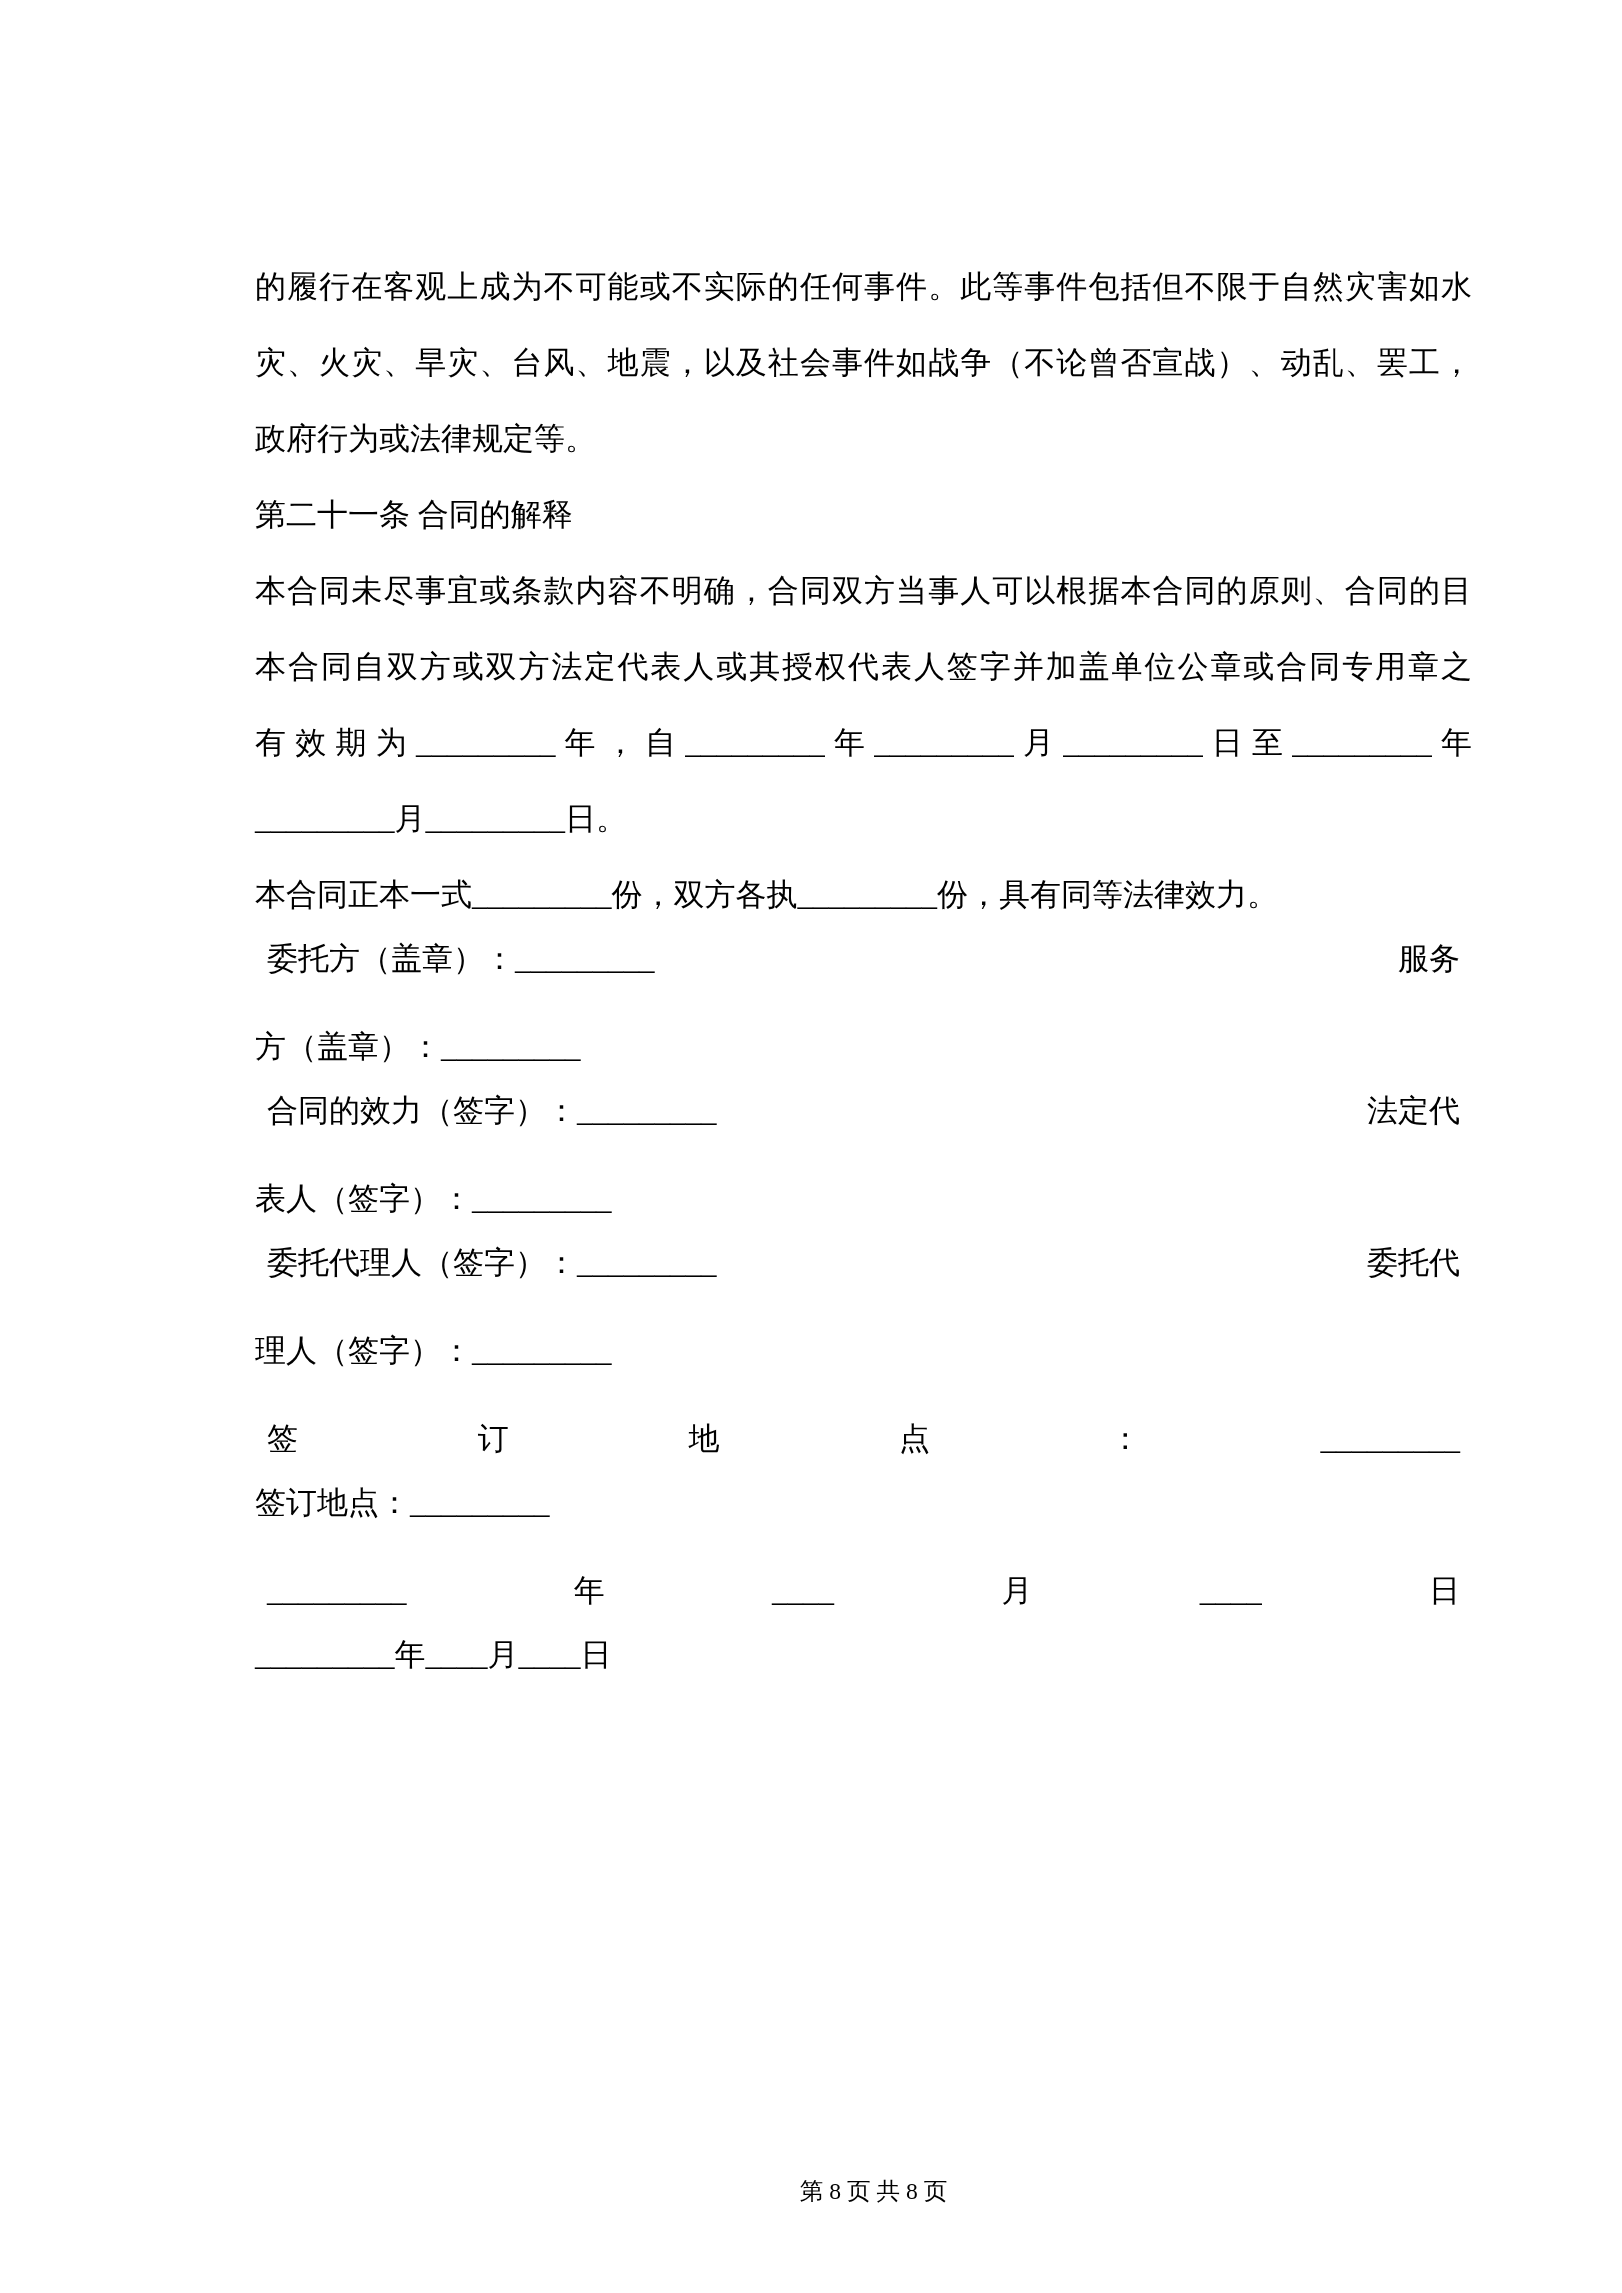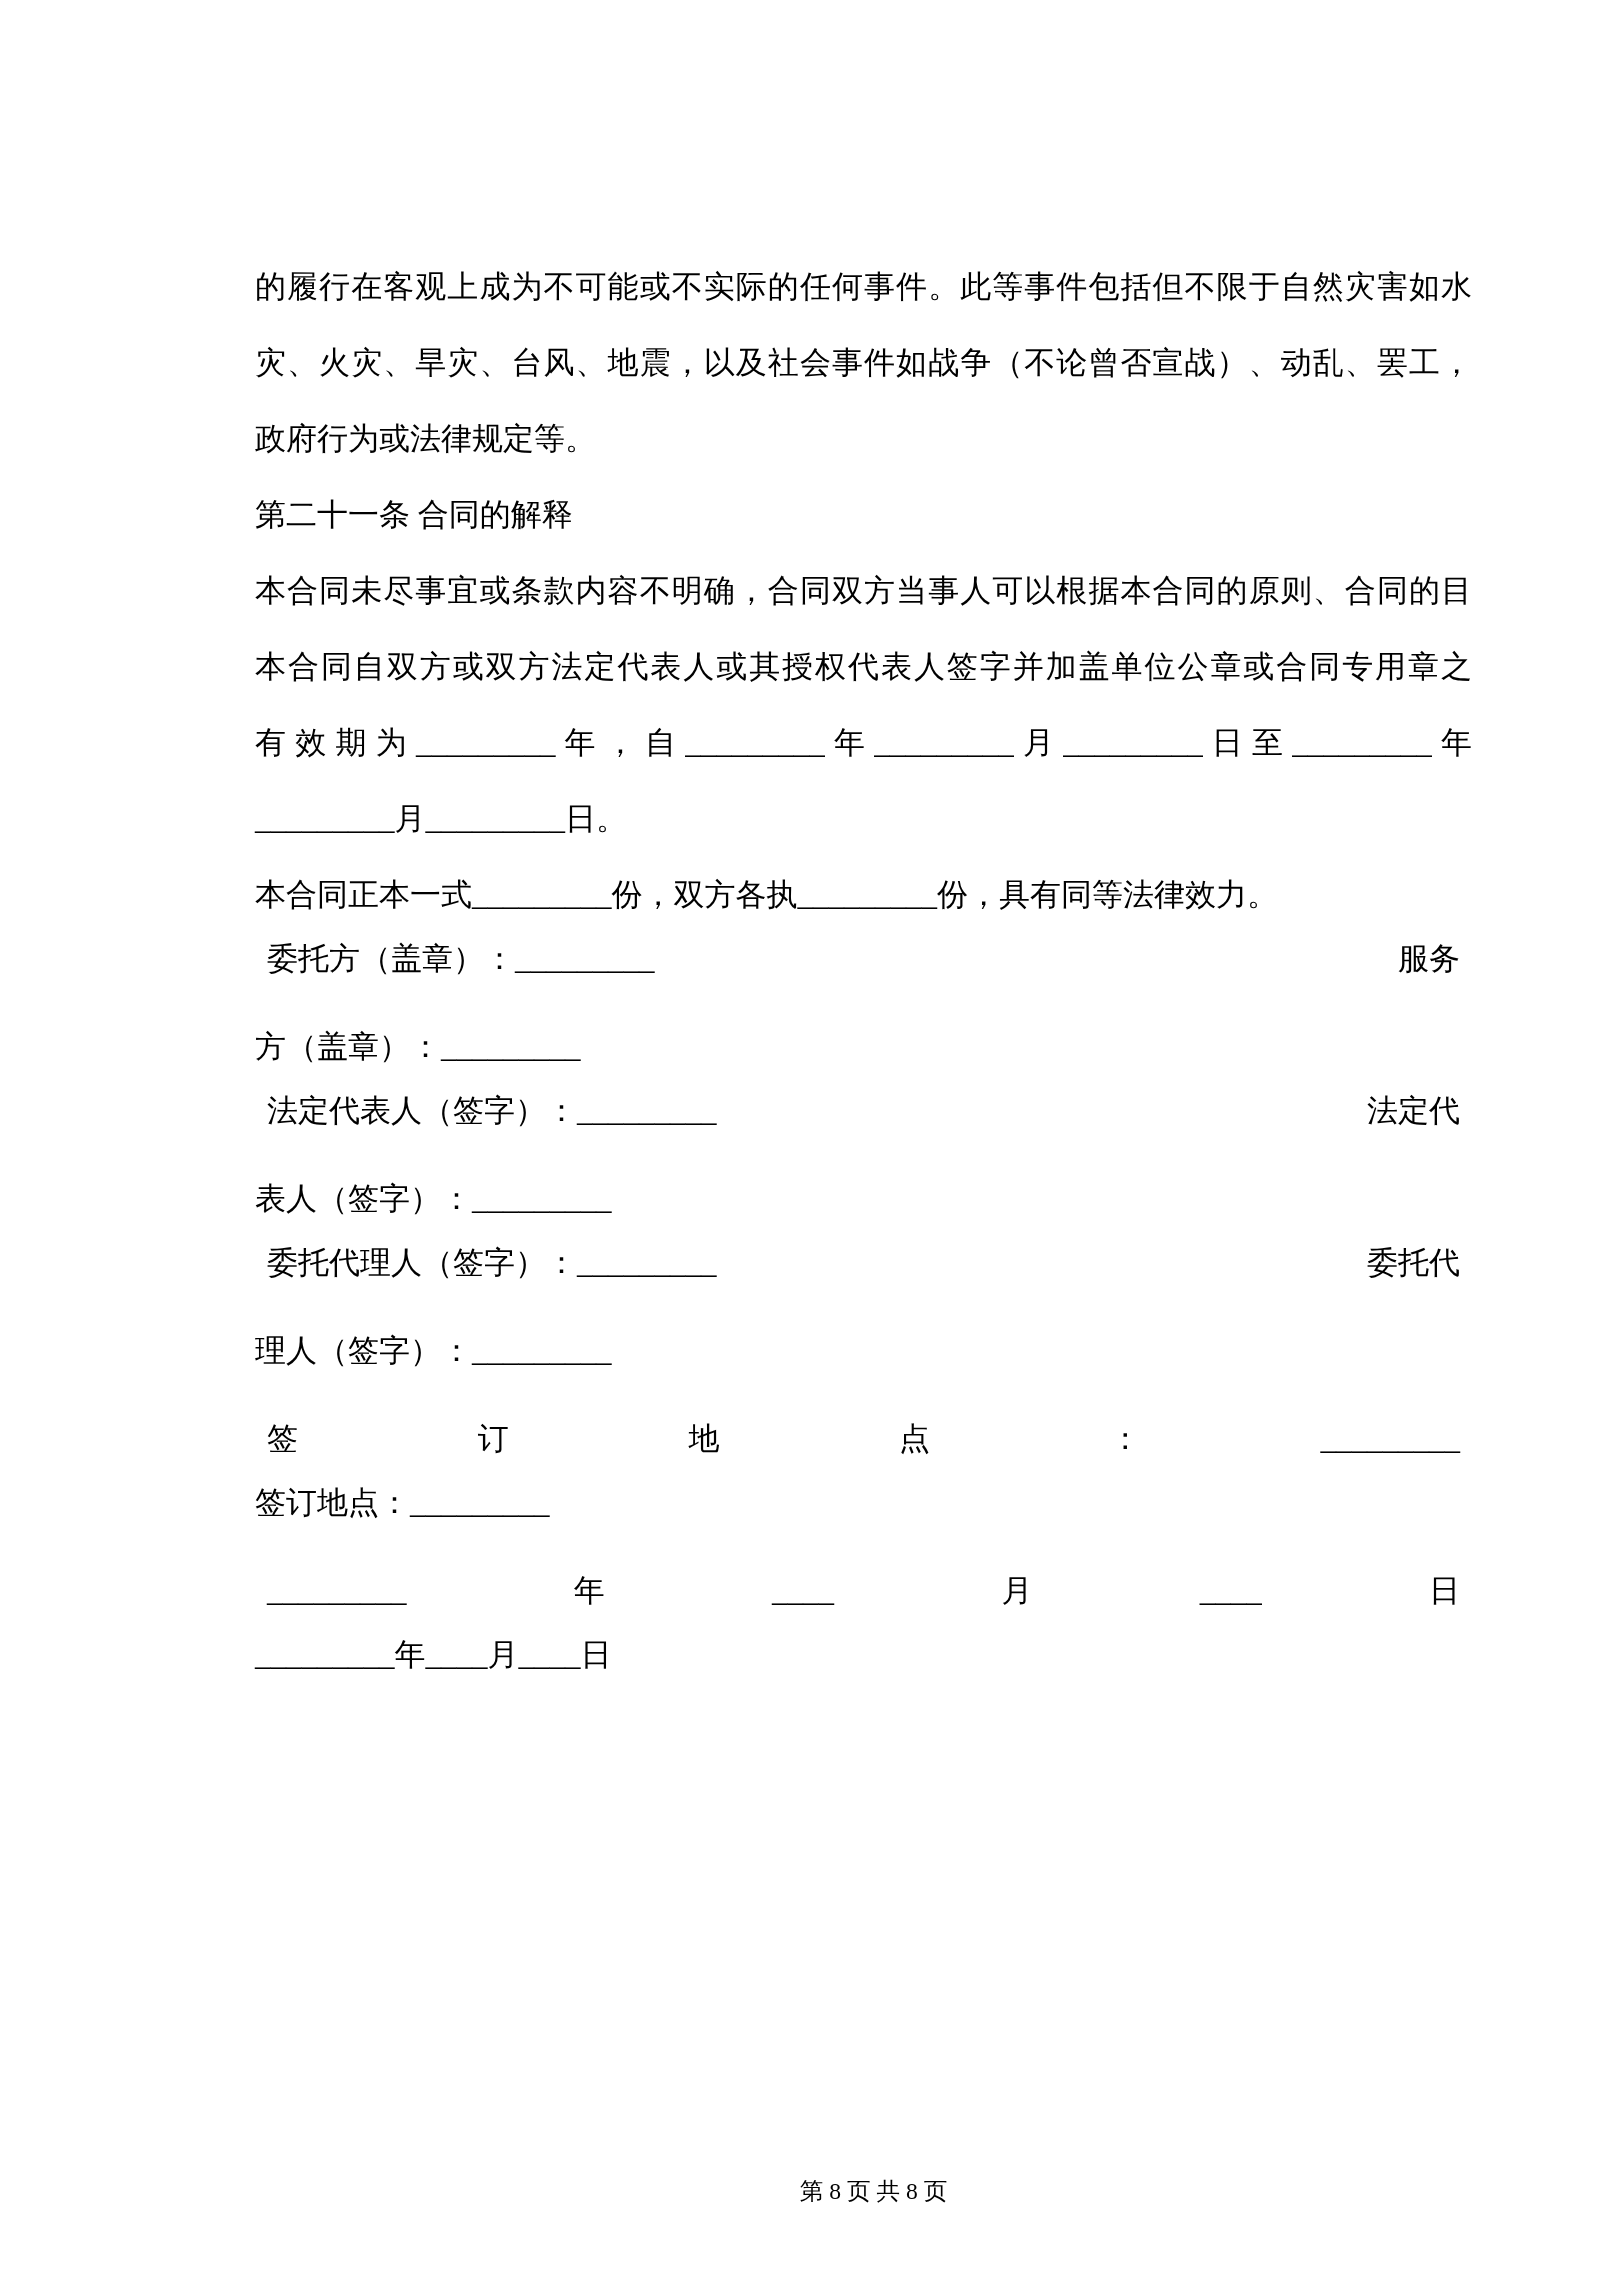--- a/index.html
+++ b/index.html
@@ -79,21 +79,21 @@
 
     <div class="line">本合同正本一式_________份，双方各执_________份，具有同等法律效力。</div>
 
     <div class="line split">
       <span>委托方（盖章）：_________</span>
       <span>服务</span>
     </div>
     <div class="line">方（盖章）：_________</div>
 
     <div class="line split">
-      <span>法定代表人（签字）：_________</span>
+      <span>合同的效力（签字）：_________</span>
       <span>法定代</span>
     </div>
     <div class="line">表人（签字）：_________</div>
 
     <div class="line split">
       <span>委托代理人（签字）：_________</span>
       <span>委托代</span>
     </div>
     <div class="line">理人（签字）：_________</div>
 

